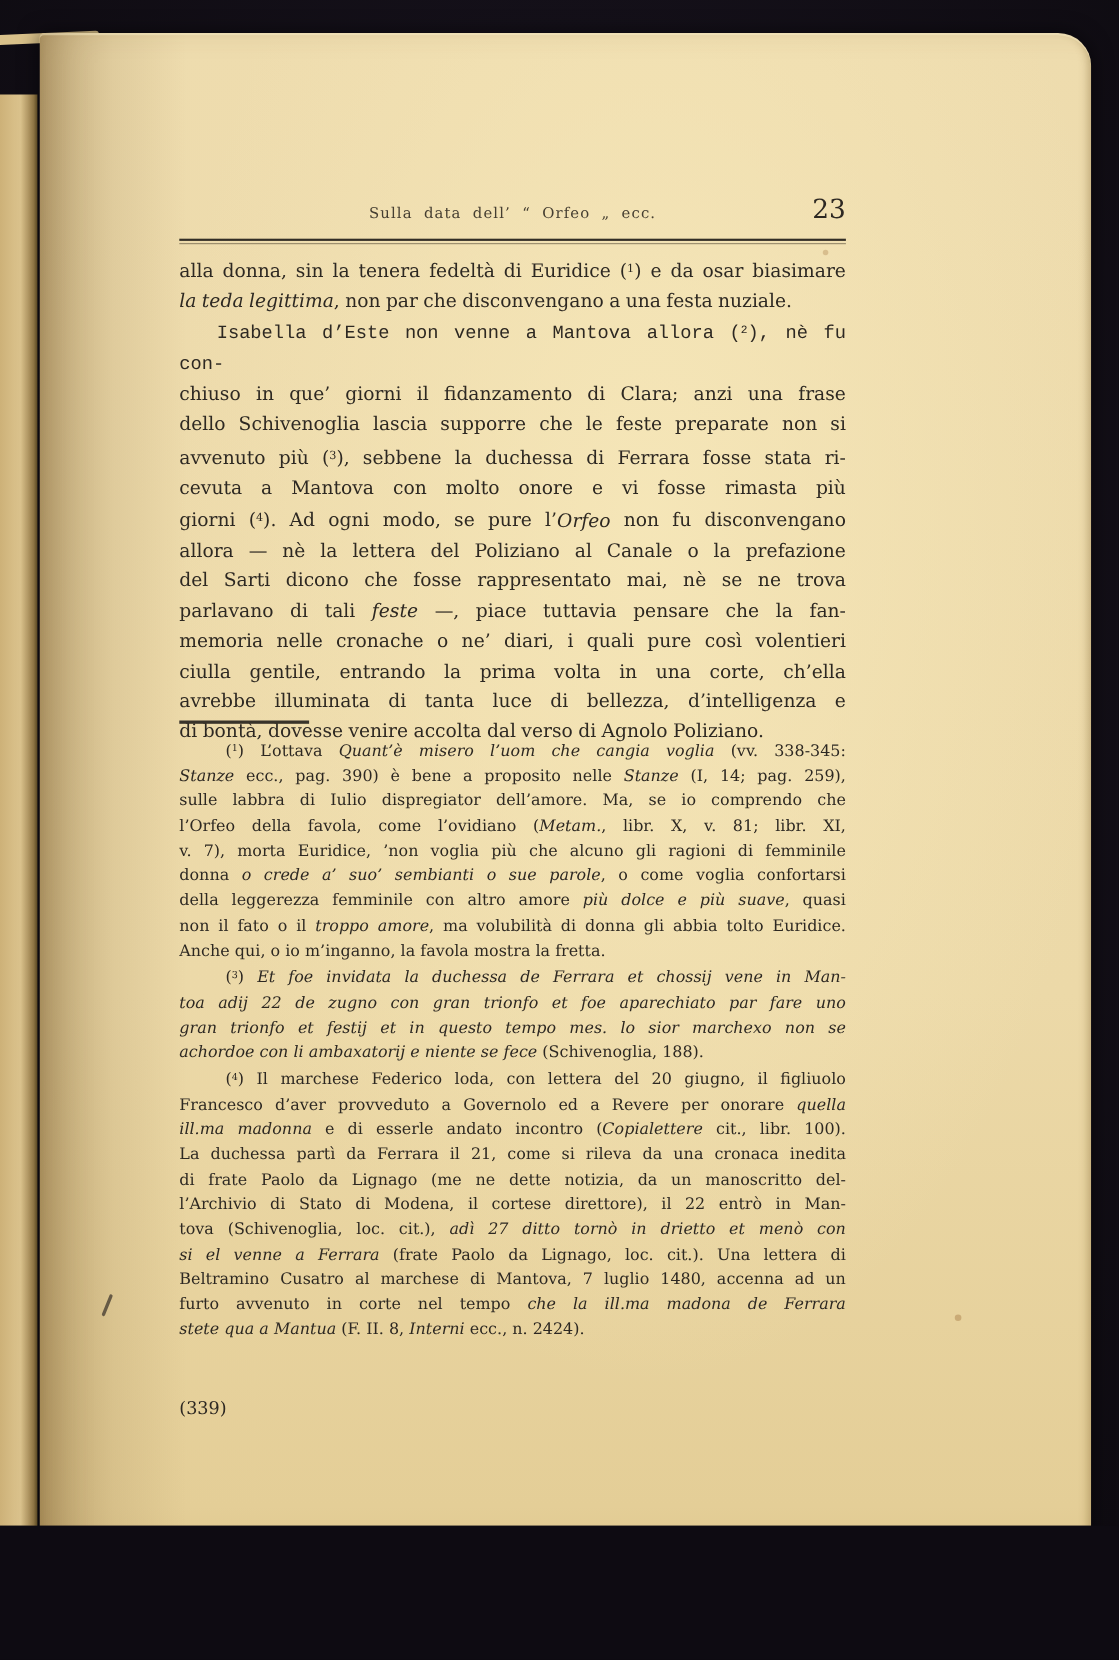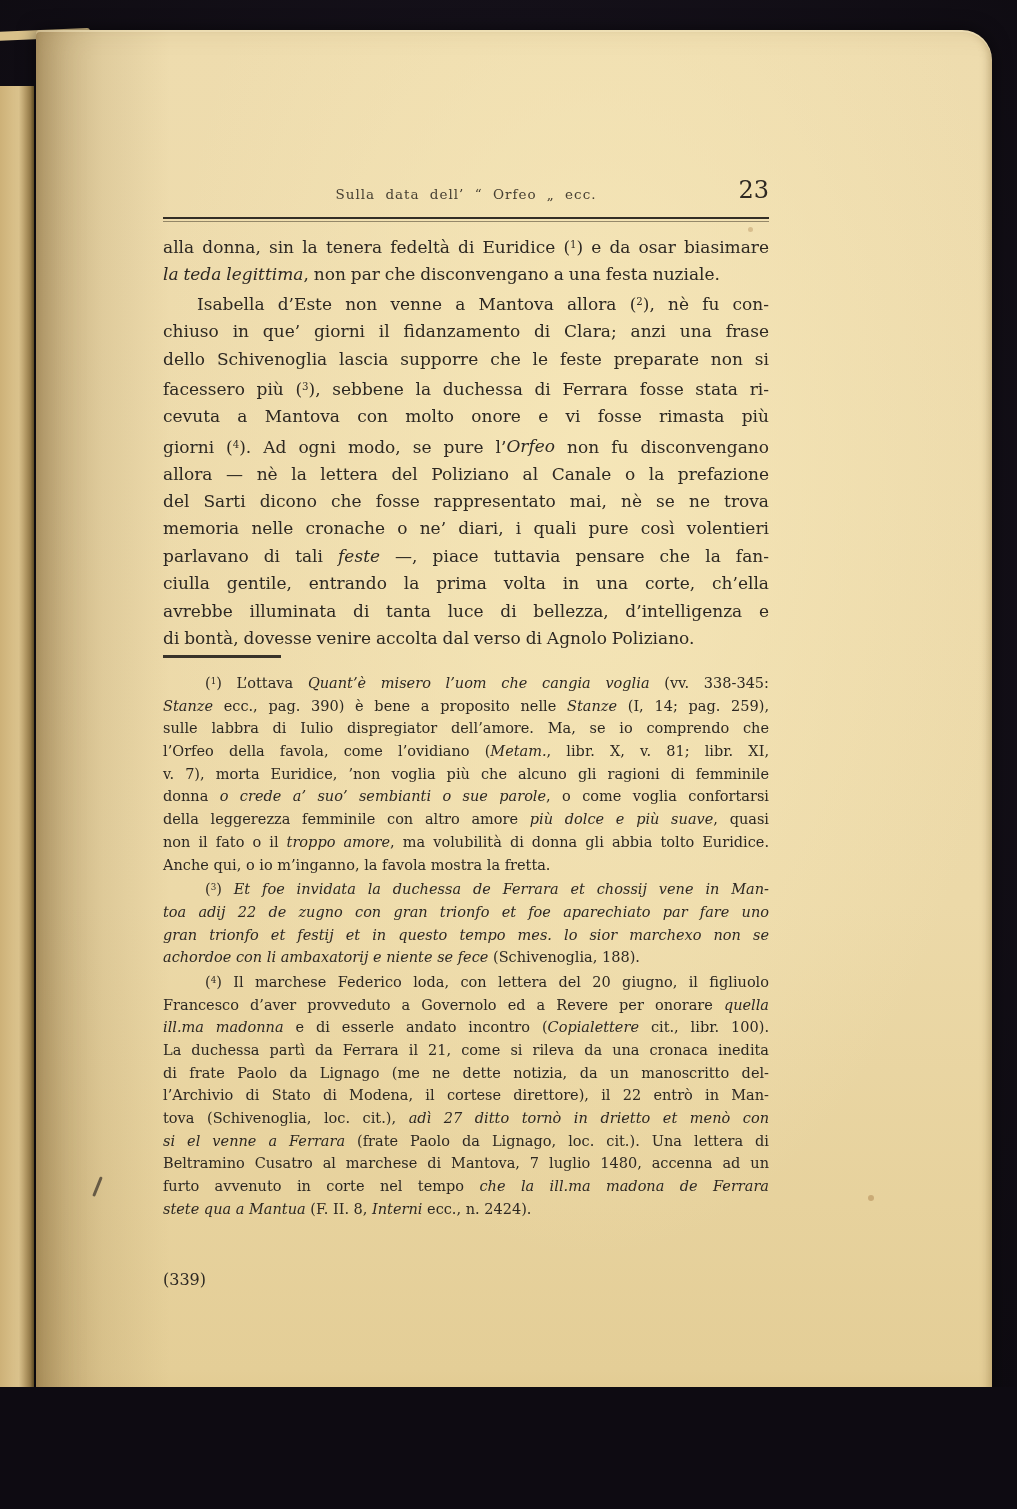--- a/index.html
+++ b/index.html
@@ -20,21 +20,21 @@
          box-shadow: inset 0 2px 0 rgba(252,242,205,.45), inset -3px -4px 8px rgba(110,80,30,.35),
                      inset 26px 0 40px -20px rgba(100,70,25,.38), 0 0 18px rgba(0,0,0,.55);}
   .column{position:absolute;left:127px;top:0;width:606px;color:#2d2822;}
   .running-head{position:absolute;left:0;top:156px;width:100%;text-align:center;
          font-size:13.5px;letter-spacing:1px;word-spacing:5px;color:#453e31;}
   .folio{position:absolute;right:0;top:146px;font-size:24px;color:#2d2822;}
   .rule{position:absolute;left:0;top:187px;width:100%;height:2px;background:#332e26;}
   .rule2{position:absolute;left:0;top:191px;width:100%;height:1px;background:rgba(72,64,46,.55);}
   .main{position:absolute;left:0;top:201px;width:100%;font-size:17px;line-height:27.4px;
          word-spacing:-0.5px;}
-  .main .tl.ind{text-indent:34px;}
+  .main .tl.ind{text-indent:34px;font-family:Liberation Mono, monospace;}
   .fnrule{position:absolute;left:0;top:625px;width:118px;height:2.5px;background:#38332a;}
   .fn{position:absolute;left:0;top:640px;width:100%;font-size:14.5px;line-height:22.7px;}
   .fn .tl.ind{text-indent:42px;}
   .tl{text-align:justify;text-align-last:justify;white-space:normal;}
   .tl.end{text-align-last:left;}
   .i{font-style:italic;margin-top:31px;}
   .sup{font-size:0.6em;vertical-align:0.45em;}
   .sheet-no{position:absolute;left:0;top:1240px;width:100%;font-size:16px;}
   .pen-mark{position:absolute;left:96px;top:1176px;width:2.5px;height:21px;background:#4a4033;
          transform:rotate(22deg);border-radius:2px;opacity:.8;}
@@ -57,27 +57,27 @@
       <div class="folio">23</div>
       <div class="rule"></div>
       <div class="rule2"></div>
 
       <div class="main">
           <div class="tl"><span>alla donna, sin la tenera fedeltà di Euridice (</span><span class="sup">1</span><span>) e da osar biasimare</span></div>
           <div class="tl end"><span class="i">la teda legittima</span><span>, non par che disconvengano a una festa nuziale.</span></div>
           <div class="tl ind"><span>Isabella d’Este non venne a Mantova allora (</span><span class="sup">2</span><span>), nè fu con-</span></div>
           <div class="tl"><span>chiuso in que’ giorni il fidanzamento di Clara; anzi una frase</span></div>
           <div class="tl"><span>dello Schivenoglia lascia supporre che le feste preparate non si</span></div>
-          <div class="tl"><span>facessero più (</span><span class="sup">3</span><span>), sebbene la duchessa di Ferrara fosse stata ri-</span></div>
+          <div class="tl"><span>avvenuto più (</span><span class="sup">3</span><span>), sebbene la duchessa di Ferrara fosse stata ri-</span></div>
           <div class="tl"><span>cevuta a Mantova con molto onore e vi fosse rimasta più</span></div>
           <div class="tl"><span>giorni (</span><span class="sup">4</span><span>). Ad ogni modo, se pure l’</span><span class="i">Orfeo</span><span> non fu disconvengano</span></div>
           <div class="tl"><span>allora — nè la lettera del Poliziano al Canale o la prefazione</span></div>
           <div class="tl"><span>del Sarti dicono che fosse rappresentato mai, nè se ne trova</span></div>
+          <div class="tl"><span>parlavano di tali </span><span class="i">feste</span><span> —, piace tuttavia pensare che la fan-</span></div>
           <div class="tl"><span>memoria nelle cronache o ne’ diari, i quali pure così volentieri</span></div>
-          <div class="tl"><span>parlavano di tali </span><span class="i">feste</span><span> —, piace tuttavia pensare che la fan-</span></div>
           <div class="tl"><span>ciulla gentile, entrando la prima volta in una corte, ch’ella</span></div>
           <div class="tl"><span>avrebbe illuminata di tanta luce di bellezza, d’intelligenza e</span></div>
           <div class="tl end"><span>di bontà, dovesse venire accolta dal verso di Agnolo Poliziano.</span></div>
         </div>
 
       <div class="fnrule"></div>
 
       <div class="fn">
           <div class="tl ind"><span>(</span><span class="sup">1</span><span>) L’ottava </span><span class="i">Quant’è misero l’uom che cangia voglia</span><span> (vv. 338-345:</span></div>
           <div class="tl"><span class="i">Stanze</span><span> ecc., pag. 390) è bene a proposito nelle </span><span class="i">Stanze</span><span> (I, 14; pag. 259),</span></div>

